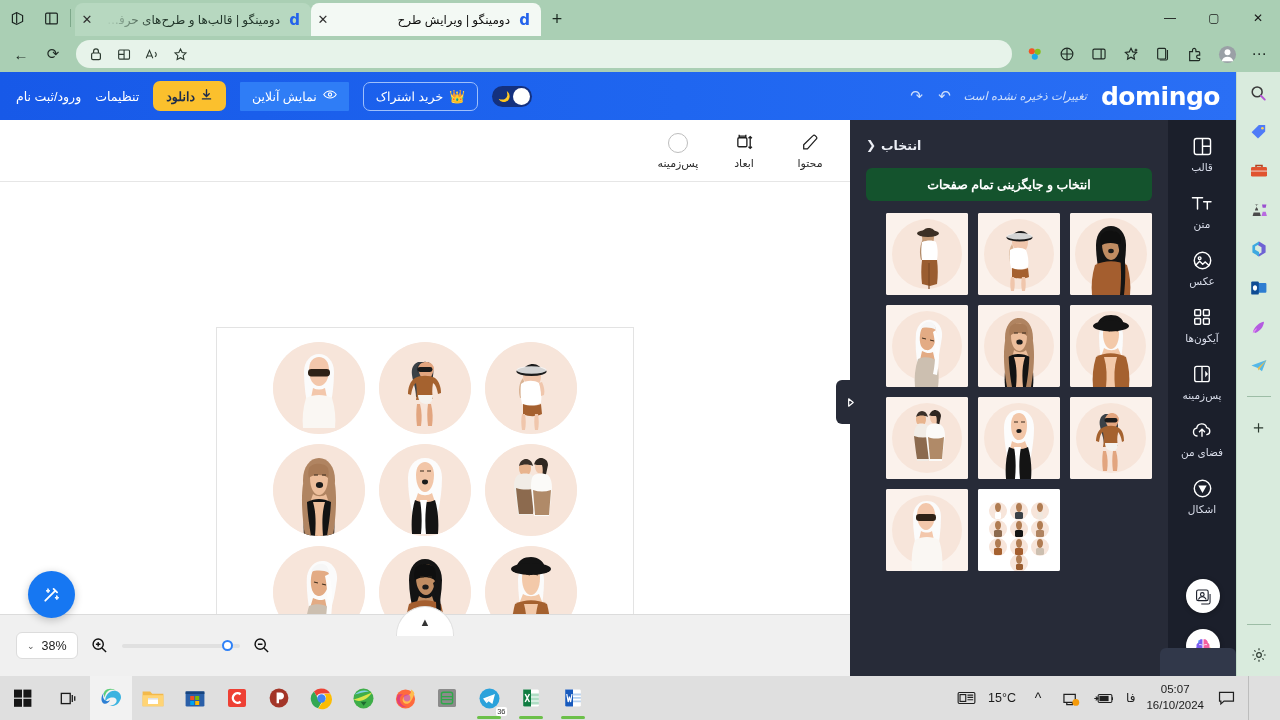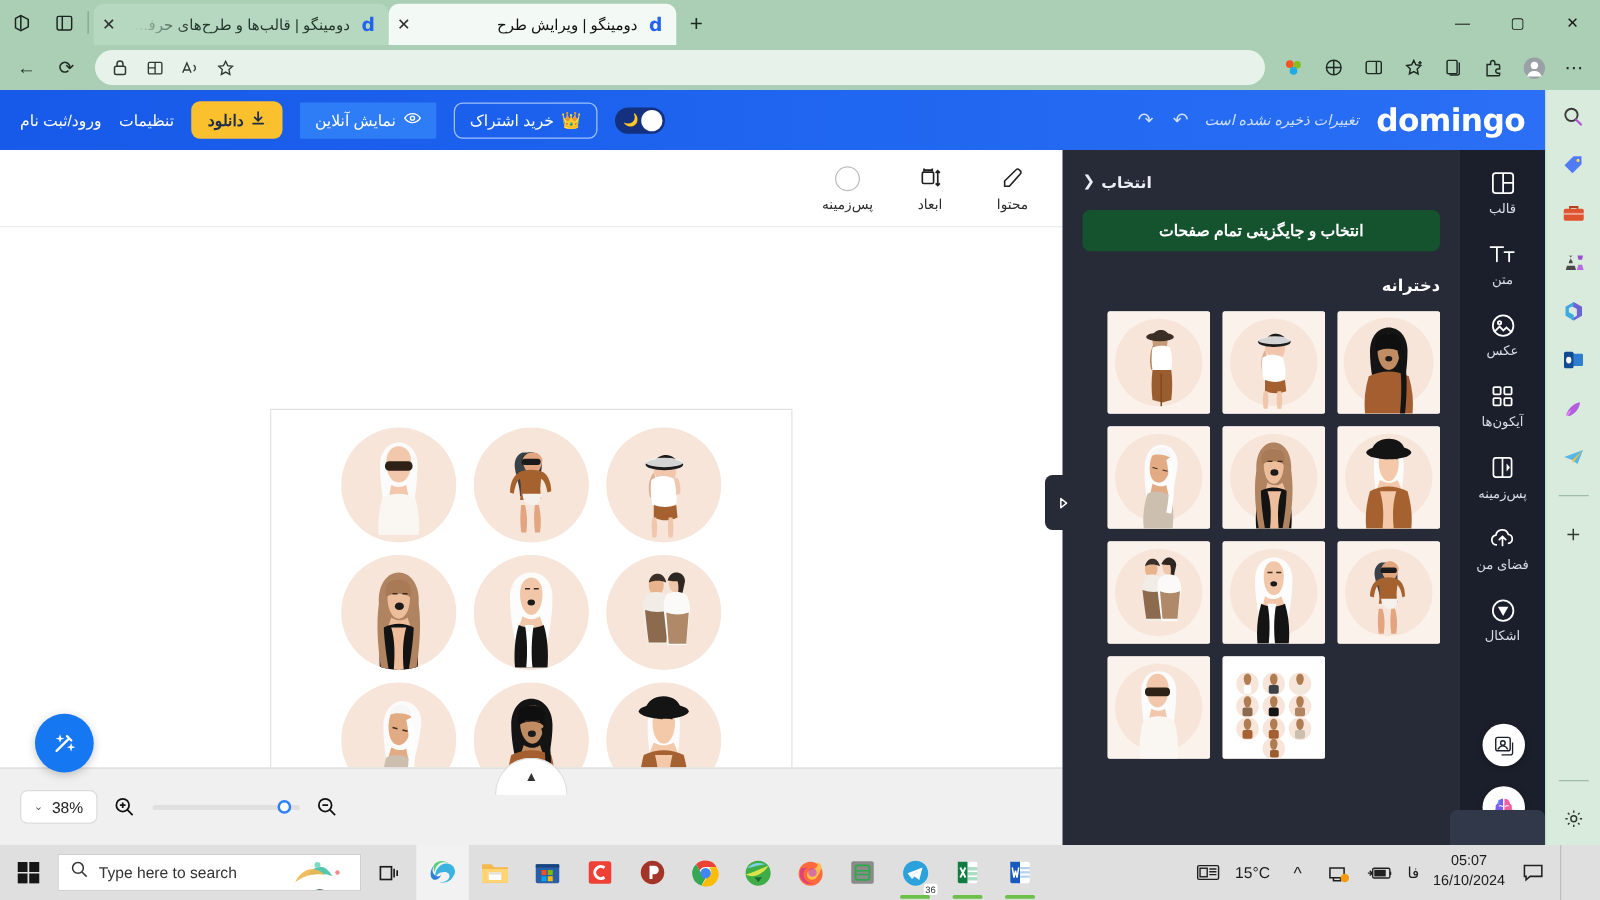--- a/index.html
+++ b/index.html
@@ -699,21 +699,20 @@
         </svg>
     </div>
   </div>
 
   <div class="right-panel">
     <div class="back-row">
       <span class="chev">❯</span>
       <span class="lbl">انتخاب</span>
     </div>
     <button class="replace-btn">انتخاب و جایگزینی تمام صفحات</button>
-    <div class="cat-title">دخترانه</div>
 
     <div class="thumb-grid">
       <div class="thumb">
         <svg viewBox="0 0 82 82">
             <rect width="82" height="82" fill="#fbf2ec"></rect>
             <circle cx="41" cy="41" r="36" fill="#f7e5da"></circle>
             <path d="M26 32c0-12 7-19 15-19s15 7 15 19c0 15-3 28-6 40H32c-3-12-6-25-6-40z" fill="#141414"></path>
             <path d="M32 31c0-8 4-13 9-13s9 5 9 13c0 9-4 16-9 16s-9-7-9-16z" fill="#c08c62"></path>
             <path d="M31 22c3-5 15-6 19 0 1 4 1 8 0 11-3-4-16-4-19 0-1-3-1-7 0-11z" fill="#0f0f0f"></path>
             <ellipse cx="41" cy="38" rx="2.8" ry="2.2" fill="#1b1b1b"></ellipse>
@@ -984,36 +983,20 @@
 
   <div class="taskbar">
     <div class="tb-start">
       <svg width="18" height="18" viewBox="0 0 18 18">
           <rect x="0" y="0.6" width="8" height="8" fill="#161616"></rect>
           <rect x="9.4" y="0.6" width="8" height="8" fill="#161616"></rect>
           <rect x="0" y="9.8" width="8" height="8" fill="#161616"></rect>
           <rect x="9.4" y="9.8" width="8" height="8" fill="#161616"></rect>
         </svg>
     </div>
-    <div class="tb-search">
-      <span>
-        <svg width="15" height="15" viewBox="0 0 16 16" fill="none" stroke="#333" stroke-width="1.3">
-            <circle cx="6.8" cy="6.8" r="4.6"></circle>
-            <path d="M10.2 10.2l4 4"></path>
-          </svg>
-      </span>
-      <span class="ph">Type here to search</span>
-      <svg class="bloom" viewBox="0 0 76 44">
-        <path d="M0 44c10-18 20-22 28-12 6-10 16-8 22 2 4-6 14-4 18 10z" fill="#21316e"></path>
-        <path d="M28 14c7-9 14-9 20 1-7-3-14-2-20-1z" fill="#53c7b0"></path>
-        <path d="M18 20c6-12 16-14 24-6-9-2-18 1-24 6z" fill="#f0b64c" opacity=".9"></path>
-        <circle cx="36" cy="6" r="2.4" fill="#7ddbc2"></circle>
-          <circle cx="52" cy="12" r="1.8" fill="#f28a8a"></circle>
-      </svg>
-    </div>
     <div class="tb-taskview">
       <svg width="17" height="17" viewBox="0 0 18 18" fill="none" stroke="#1b1b1b" stroke-width="1.4">
           <rect x="1.4" y="3.6" width="9.4" height="10.8"></rect>
           <path d="M13 5.2v7.6M15.6 6.6v4.8"></path>
         </svg>
     </div>
     <div class="tb-apps">
       <div class="tb-app active-app">
         <svg width="24" height="24" viewBox="0 0 24 24">
             <path d="M21 14.4c-2 4.6-7 6.6-11.4 5.2 4.4.4 7-1.6 7.8-3.6.9-2.4-.8-4.4-4-4.4-4.2 0-6.4 2.4-7 4.8-1-5.6 2.8-11.6 9-11.6 4 0 6.6 3 6.6 6.4 0 1.2-.4 2.4-1 3.2z" fill="#3bb3e0"></path>

